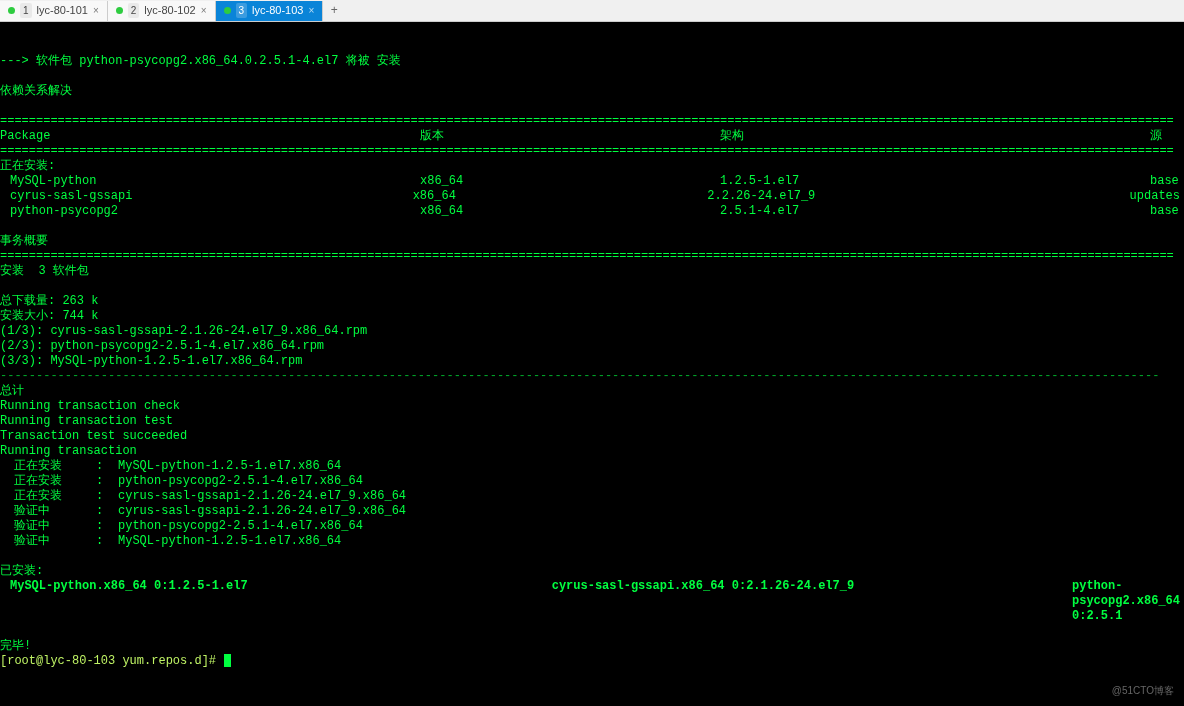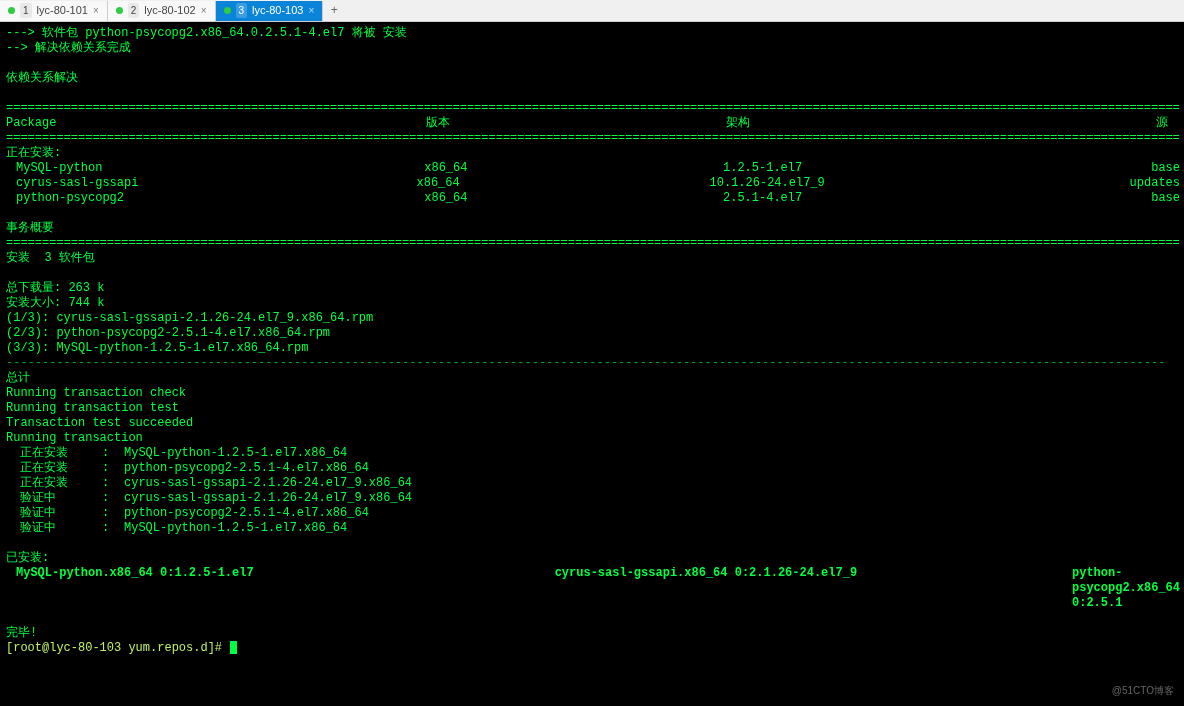--- a/index.html
+++ b/index.html
@@ -17,21 +17,21 @@
   height:20px; padding:0 8px; display:flex; align-items:center;
   border-right:1px solid #ccc; background:#f8f8f8; color:#444;
   gap:5px; cursor:pointer;
 }
 .tab.active { background:#0a84d8; color:#fff; }
 .tab .dot { width:7px; height:7px; border-radius:50%; background:#2ecc40; }
 .tab .num { background:rgba(0,0,0,.06); padding:0 3px; border-radius:2px; font-size:10px;}
 .tab.active .num { background:rgba(255,255,255,.2); }
 .tab .close { font-size:10px; opacity:.7; }
 .new-tab { width:22px; text-align:center; font-size:12px; color:#666; cursor:pointer;}
-.terminal { color:#00ff40; padding:4px 4px 0 6px; }
+.terminal { color:#00ff40; padding:4px 4px 0 0;margin-top:28px; }
 .line { white-space:pre; }
 .hr-line { color:#00ff40; letter-spacing:0; overflow:hidden; white-space:nowrap;}
 .hr-line.dashed { color:#00aa2a; }
 .tbl-head { display:flex; }
 .tbl-head span:nth-child(1){width:420px;}
 .tbl-head span:nth-child(2){width:300px;}
 .tbl-head span:nth-child(3){width:430px;}
 .tbl-head span:nth-child(4){flex:1;}
 .pkg-row { display:flex; }
 .pkg-row span:nth-child(1){width:420px; padding-left:10px;}
@@ -73,21 +73,20 @@
     <span class="dot"></span>
     <span class="num">3</span>
     <span>lyc-80-103</span>
     <span class="close">×</span>
   </div>
   <div class="new-tab">+</div>
 </div>
 
 <div class="terminal">
   <div class="line">---&gt; 软件包 python-psycopg2.x86_64.0.2.5.1-4.el7 将被 安装</div>
-  <div class="line">--&gt; 解决依赖关系完成</div>
   <div class="sp"></div>
   <div class="line">依赖关系解决</div>
   <div class="sp"></div>
   <div class="hr-line">===================================================================================================================================================================</div>
   <div class="tbl-head">
     <span> Package</span>
       <span>版本</span>
       <span>架构</span>
       <span>源</span>
   </div>
@@ -95,21 +94,21 @@
   <div class="line">正在安装:</div>
   <div class="pkg-row">
     <span>MySQL-python</span>
       <span>x86_64</span>
       <span>1.2.5-1.el7</span>
       <span>base</span>
   </div>
   <div class="pkg-row">
     <span>cyrus-sasl-gssapi</span>
       <span>x86_64</span>
-      <span>10.1.26-24.el7_9</span>
+      <span>2.2.26-24.el7_9</span>
       <span>updates</span>
   </div>
   <div class="pkg-row">
     <span>python-psycopg2</span>
       <span>x86_64</span>
       <span>2.5.1-4.el7</span>
       <span>base</span>
   </div>
   <div class="sp"></div>
   <div class="line">事务概要</div>

